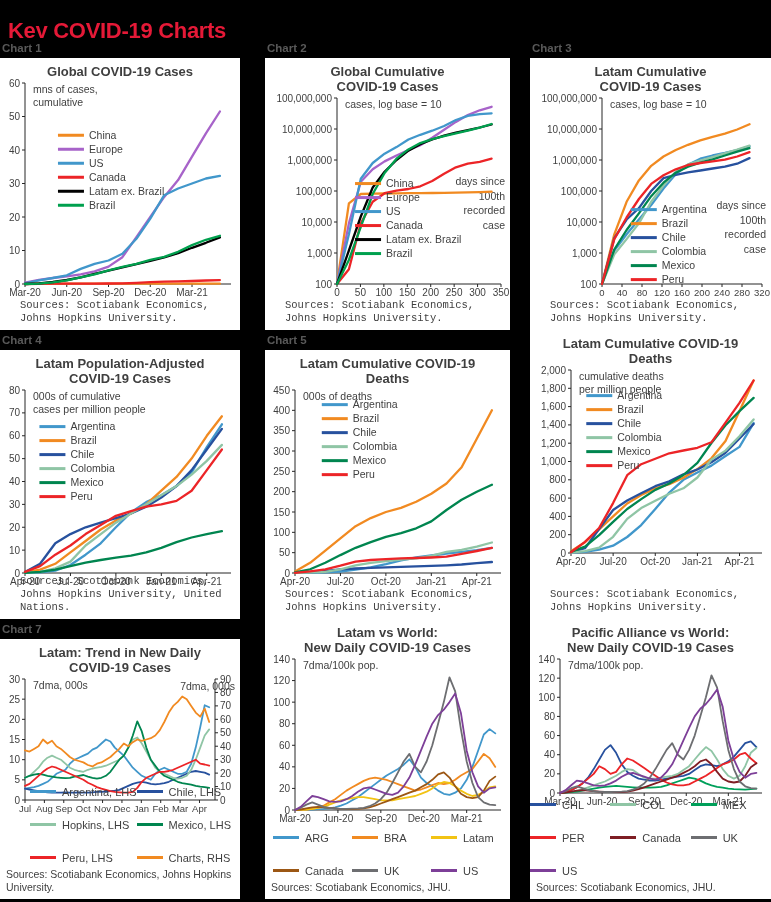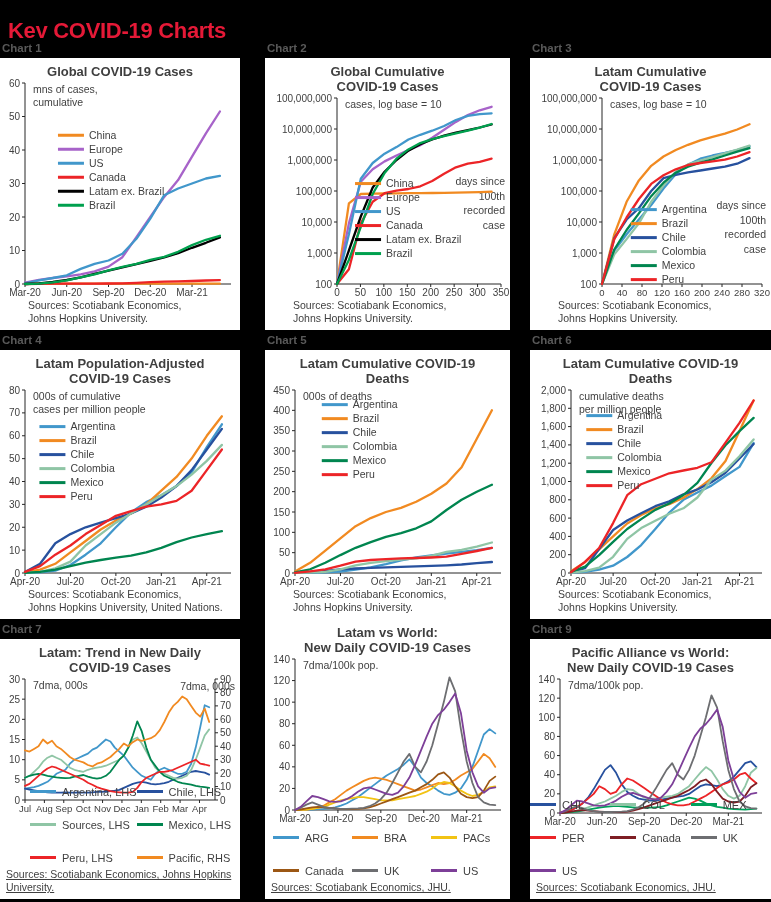--- a/index.html
+++ b/index.html
@@ -19,22 +19,22 @@
   .panel{flex:1 1 auto;background:#fff;display:flex;flex-direction:column;min-height:0;}
   .chart-title{flex:0 0 auto;text-align:center;font-weight:bold;font-size:13px;
        line-height:15px;color:#3F3F3F;padding-top:6px;white-space:pre-line;}
   .chart-svg-wrap{flex:1 1 auto;min-height:0;}
   .chart-legend-below{flex:0 0 auto;display:grid;font-size:11px;color:#3F3F3F;
        row-gap:16px;padding-bottom:2px;}
   .legend-item{display:flex;align-items:center;height:17px;white-space:nowrap;}
   .legend-swatch{display:inline-block;width:26px;height:3px;margin-right:6px;flex:0 0 auto;}
   .chart-sources{flex:0 0 auto;font-size:10.5px;line-height:13px;color:#3F3F3F;
        white-space:pre-line;padding-bottom:5px;}
-  .src-indent-lg{padding-left:28px;padding-right:2px;}
-  .src-indent-sm{padding-left:6px;padding-right:2px;text-decoration:underline;}
+  .src-indent-lg{padding-left:20px;padding-right:2px;font-family:Liberation Mono, monospace;}
+  .src-indent-sm{padding-left:6px;padding-right:2px;}
   svg text{font-family:"Liberation Sans",sans-serif;}
 </style>
 </head>
 <body>
 
 <div class="main-title">Key COVID-19 Charts</div>
 
 <div class="grid">
   <div class="cell">
     <div class="chart-header">
@@ -350,23 +350,20 @@
             <text x="87.78" y="78.14" font-size="10.5" fill="#3F3F3F" text-anchor="start" font-weight="normal"><tspan x="87.78" y="78.14">Mexico</tspan></text>
             <line x1="56.78" y1="88.64" x2="82.78" y2="88.64" stroke="#EC2427" stroke-width="3"></line>
             <text x="87.78" y="92.14" font-size="10.5" fill="#3F3F3F" text-anchor="start" font-weight="normal"><tspan x="87.78" y="92.14">Peru</tspan></text>
           </svg></div>
 
       <div class="chart-sources src-indent-lg">Sources: Scotiabank Economics,
 Johns Hopkins University.</div>
     </div>
   </div>
   <div class="cell">
-    <div class="chart-header">
-        <span class="chart-label">Chart 6</span>
-      </div>
     <div class="panel">
       <div class="chart-title">Latam Cumulative COVID-19
 Deaths</div>
       <div class="chart-svg-wrap"><svg width="241" height="202" viewBox="0 0 241 202">
             <line x1="41" y1="4" x2="41" y2="187" stroke="#262626" stroke-width="1"></line>
             <line x1="41" y1="187" x2="232" y2="187" stroke="#262626" stroke-width="1"></line>
             <line x1="38" y1="187" x2="41" y2="187" stroke="#262626" stroke-width="1"></line>
             <text x="36" y="190.5" font-size="10" fill="#3F3F3F" text-anchor="end" font-weight="normal"><tspan x="36" y="190.5">0</tspan></text>
             <line x1="38" y1="168.70000000000002" x2="41" y2="168.70000000000002" stroke="#262626" stroke-width="1"></line>
             <text x="36" y="172.20000000000002" font-size="10" fill="#3F3F3F" text-anchor="end" font-weight="normal"><tspan x="36" y="172.20000000000002">200</tspan></text>
@@ -501,33 +498,33 @@
           <div class="legend-item">
             <span class="legend-swatch" style="background: rgb(65, 151, 203);"></span>
             <span>Argentina, LHS</span>
           </div>
           <div class="legend-item">
             <span class="legend-swatch" style="background: rgb(39, 81, 158);"></span>
             <span>Chile, LHS</span>
           </div>
           <div class="legend-item">
             <span class="legend-swatch" style="background: rgb(143, 197, 165);"></span>
-            <span>Sources, LHS</span>
+            <span>Hopkins, LHS</span>
           </div>
           <div class="legend-item">
             <span class="legend-swatch" style="background: rgb(0, 133, 79);"></span>
             <span>Mexico, LHS</span>
           </div>
           <div class="legend-item">
             <span class="legend-swatch" style="background: rgb(236, 36, 39);"></span>
             <span>Peru, LHS</span>
           </div>
           <div class="legend-item">
             <span class="legend-swatch" style="background: rgb(241, 138, 33);"></span>
-            <span>Pacific, RHS</span>
+            <span>Charts, RHS</span>
           </div>
         </div>
       <div class="chart-sources src-indent-sm">Sources: Scotiabank Economics, Johns Hopkins
 University.</div>
     </div>
   </div>
   <div class="cell">
     <div class="panel">
       <div class="chart-title">Latam vs World:
 New Daily COVID-19 Cases</div>
@@ -572,42 +569,39 @@
           <div class="legend-item">
             <span class="legend-swatch" style="background: rgb(65, 151, 203);"></span>
             <span>ARG</span>
           </div>
           <div class="legend-item">
             <span class="legend-swatch" style="background: rgb(241, 138, 33);"></span>
             <span>BRA</span>
           </div>
           <div class="legend-item">
             <span class="legend-swatch" style="background: rgb(242, 195, 20);"></span>
-            <span>PACs</span>
+            <span>Latam</span>
           </div>
           <div class="legend-item">
             <span class="legend-swatch" style="background: rgb(156, 87, 20);"></span>
             <span>Canada</span>
           </div>
           <div class="legend-item">
             <span class="legend-swatch" style="background: rgb(109, 110, 113);"></span>
             <span>UK</span>
           </div>
           <div class="legend-item">
             <span class="legend-swatch" style="background: rgb(125, 63, 152);"></span>
             <span>US</span>
           </div>
         </div>
       <div class="chart-sources src-indent-sm">Sources: Scotiabank Economics, JHU.</div>
     </div>
   </div>
   <div class="cell">
-    <div class="chart-header">
-        <span class="chart-label">Chart 9</span>
-      </div>
     <div class="panel">
       <div class="chart-title">Pacific Alliance vs World:
 New Daily COVID-19 Cases</div>
       <div class="chart-svg-wrap"><svg width="241" height="153" viewBox="0 0 241 153">
             <line x1="30" y1="4" x2="30" y2="138" stroke="#262626" stroke-width="1"></line>
             <line x1="30" y1="138" x2="232" y2="138" stroke="#262626" stroke-width="1"></line>
             <line x1="27" y1="138" x2="30" y2="138" stroke="#262626" stroke-width="1"></line>
             <text x="25" y="141.5" font-size="10" fill="#3F3F3F" text-anchor="end" font-weight="normal"><tspan x="25" y="141.5">0</tspan></text>
             <line x1="27" y1="118.85714285714286" x2="30" y2="118.85714285714286" stroke="#262626" stroke-width="1"></line>
             <text x="25" y="122.35714285714286" font-size="10" fill="#3F3F3F" text-anchor="end" font-weight="normal"><tspan x="25" y="122.35714285714286">20</tspan></text>

